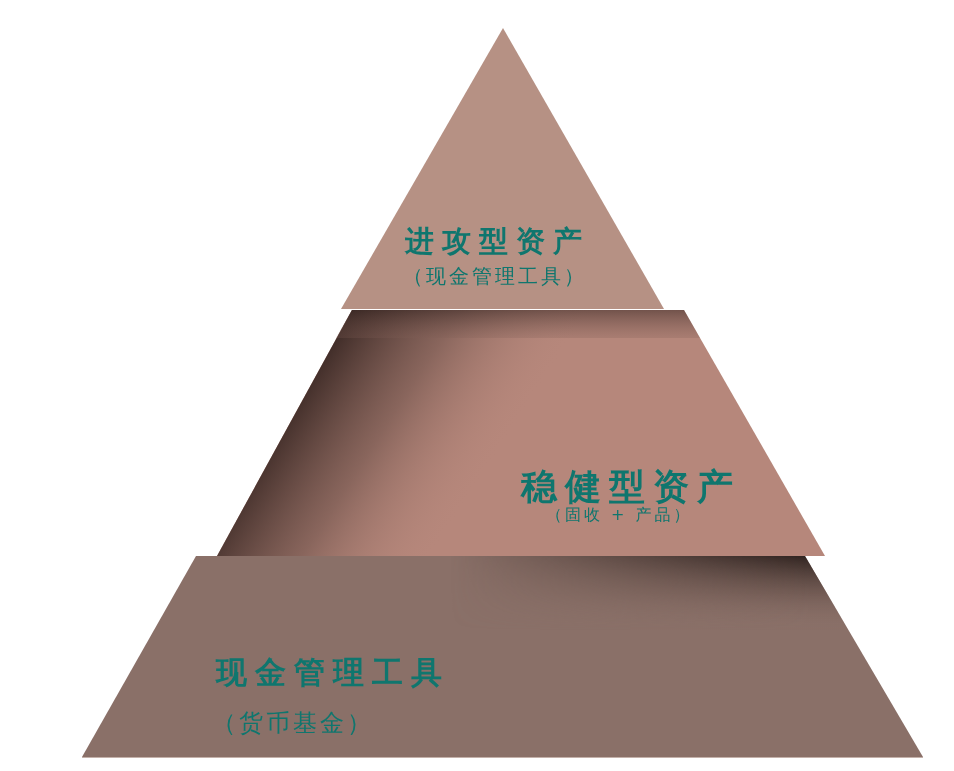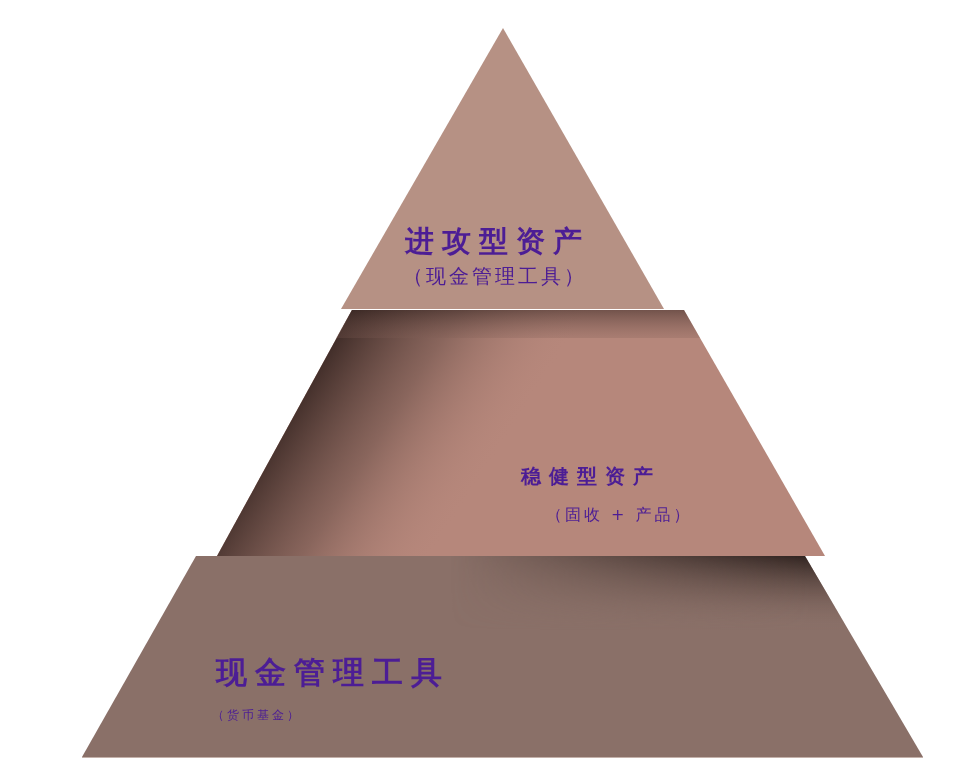--- a/index.html
+++ b/index.html
@@ -1,27 +1,27 @@
 <!DOCTYPE html>
 <html><head>
   <meta charset="utf-8">
   <style>
     html, body { margin: 0; padding: 0; background: #ffffff; }
     body { width: 954px; height: 771px; position: relative; overflow: hidden;
            font-family: "DejaVu Sans", "Liberation Sans", sans-serif; }
     #pyramid-svg { position: absolute; left: 0; top: 0; }
-    .label { position: absolute; color: #4c1d95; white-space: nowrap; }
+    .label { position: absolute; color: #0f766e; white-space: nowrap; }
     .title { font-weight: bold; letter-spacing: 8px; }
     .sub { letter-spacing: 3px; }
     #top-title { left: 405px; top: 222px; font-size: 29px; }
     #top-sub { left: 403px; top: 263px; font-size: 20px; }
-    #mid-title { left: 521px; top: 463px; font-size: 20px; }
+    #mid-title { left: 521px; top: 463px; font-size: 36px; }
     #mid-sub { left: 546px; top: 505px; font-size: 16px; }
     #bot-title { left: 216px; top: 652px; font-size: 31px; }
-    #bot-sub { left: 212px; top: 707px; font-size: 12px; }
+    #bot-sub { left: 212px; top: 707px; font-size: 24px; }
   </style>
 </head>
 <body>
 
 <svg id="pyramid-svg" width="954" height="771" viewBox="0 0 954 771">
   <defs>
     <linearGradient id="mid-shadow" x1="352" y1="312" x2="520" y2="420" gradientUnits="userSpaceOnUse">
       <stop offset="0" stop-color="#3a2824" stop-opacity="0.95"></stop>
       <stop offset="0.45" stop-color="#6b4f48" stop-opacity="0.6"></stop>
       <stop offset="1" stop-color="#b6877b" stop-opacity="0"></stop>

